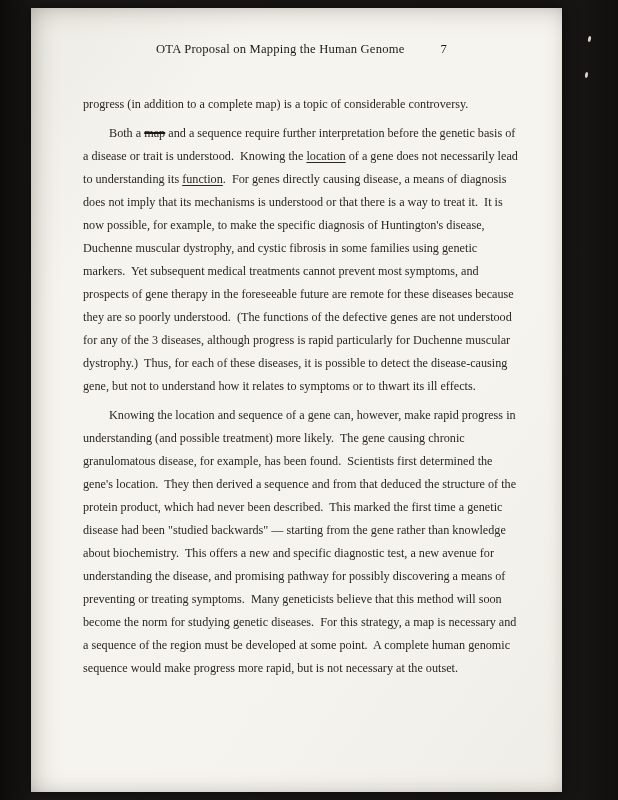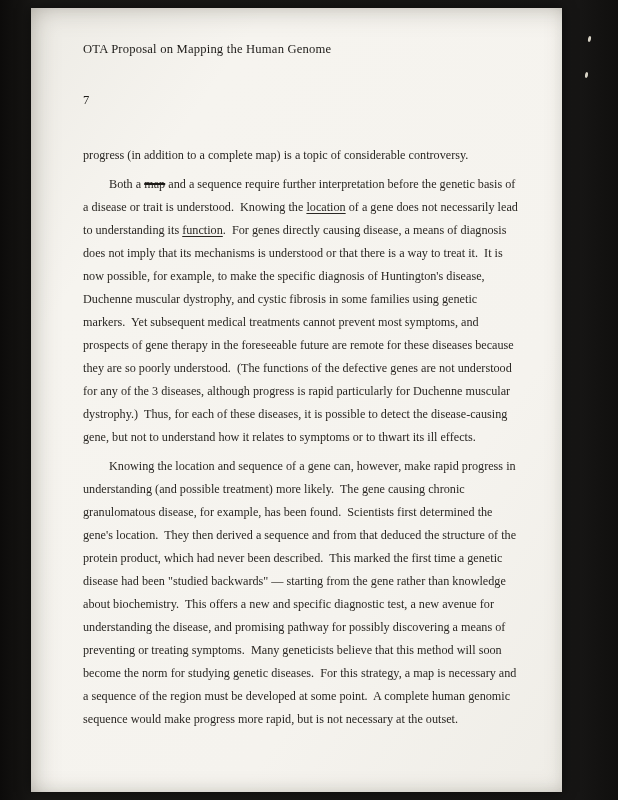--- a/index.html
+++ b/index.html
@@ -34,21 +34,20 @@
   }
   .page-header {
     display: flex;
     justify-content: center;
     align-items: baseline;
     gap: 36px;
     font-size: 12.6px;
     color: #1d1b18;
     letter-spacing: 0.2px;
     margin-bottom: 36px;
-    flex-direction: column;
   }
   .doc-body {
     font-size: 12.2px;
     line-height: 23px;
     color: #2a2723;
     text-align: left;
   }
   p.para {
     margin: 0 0 6px 0;
     white-space: pre-wrap;

